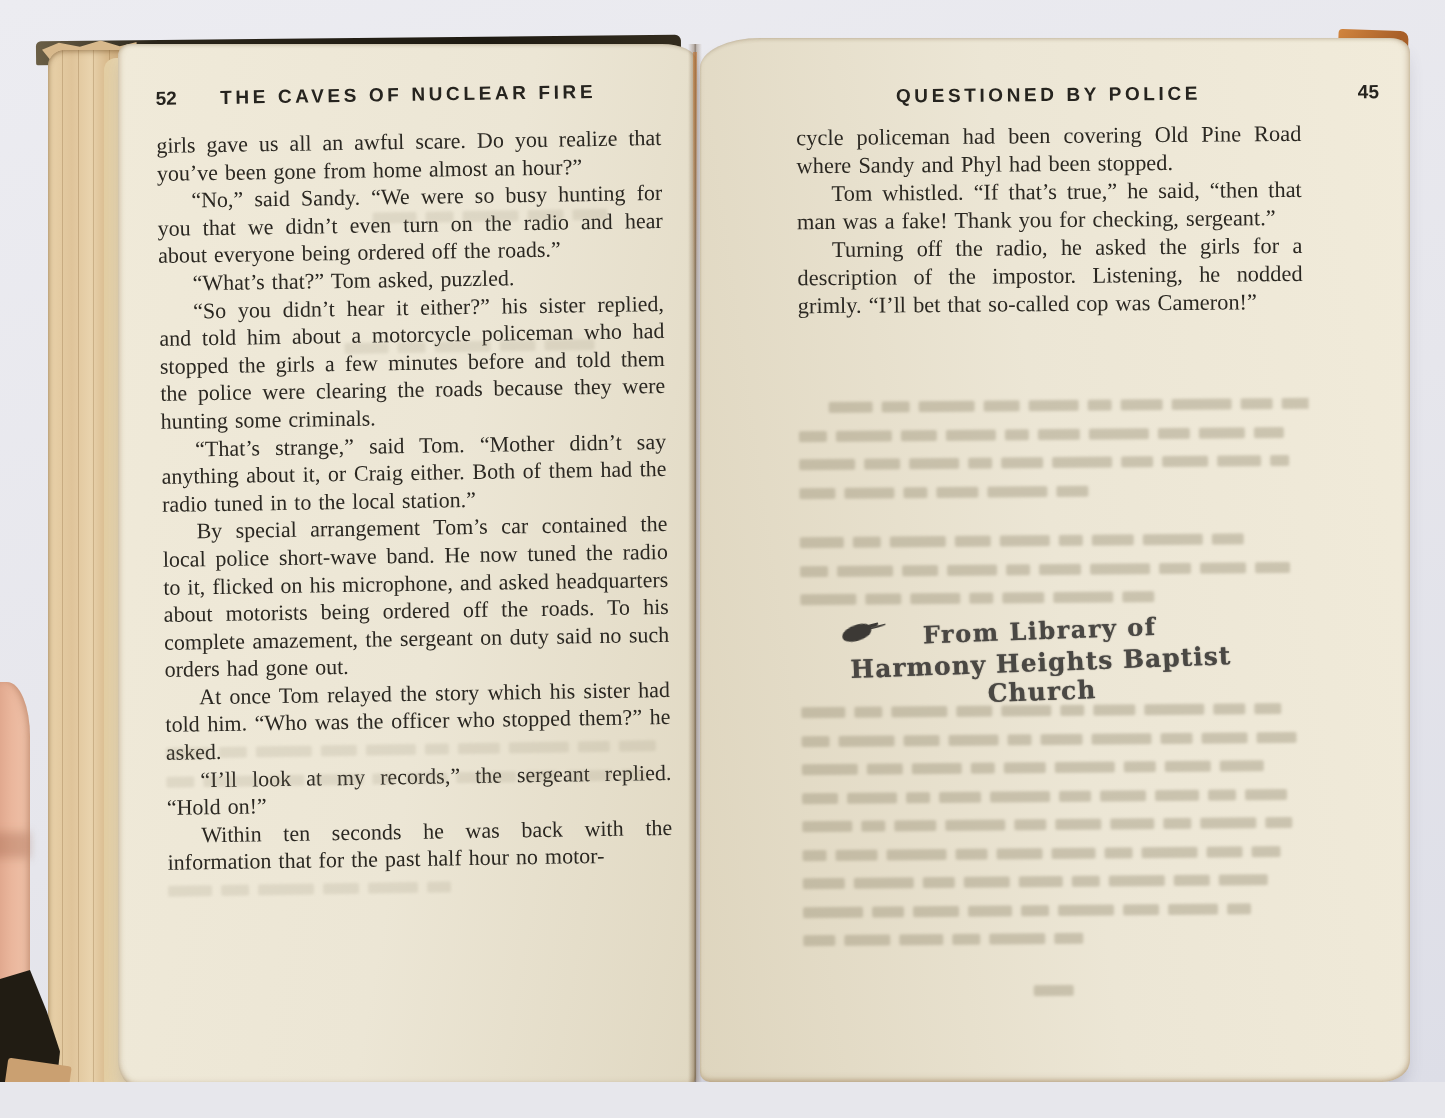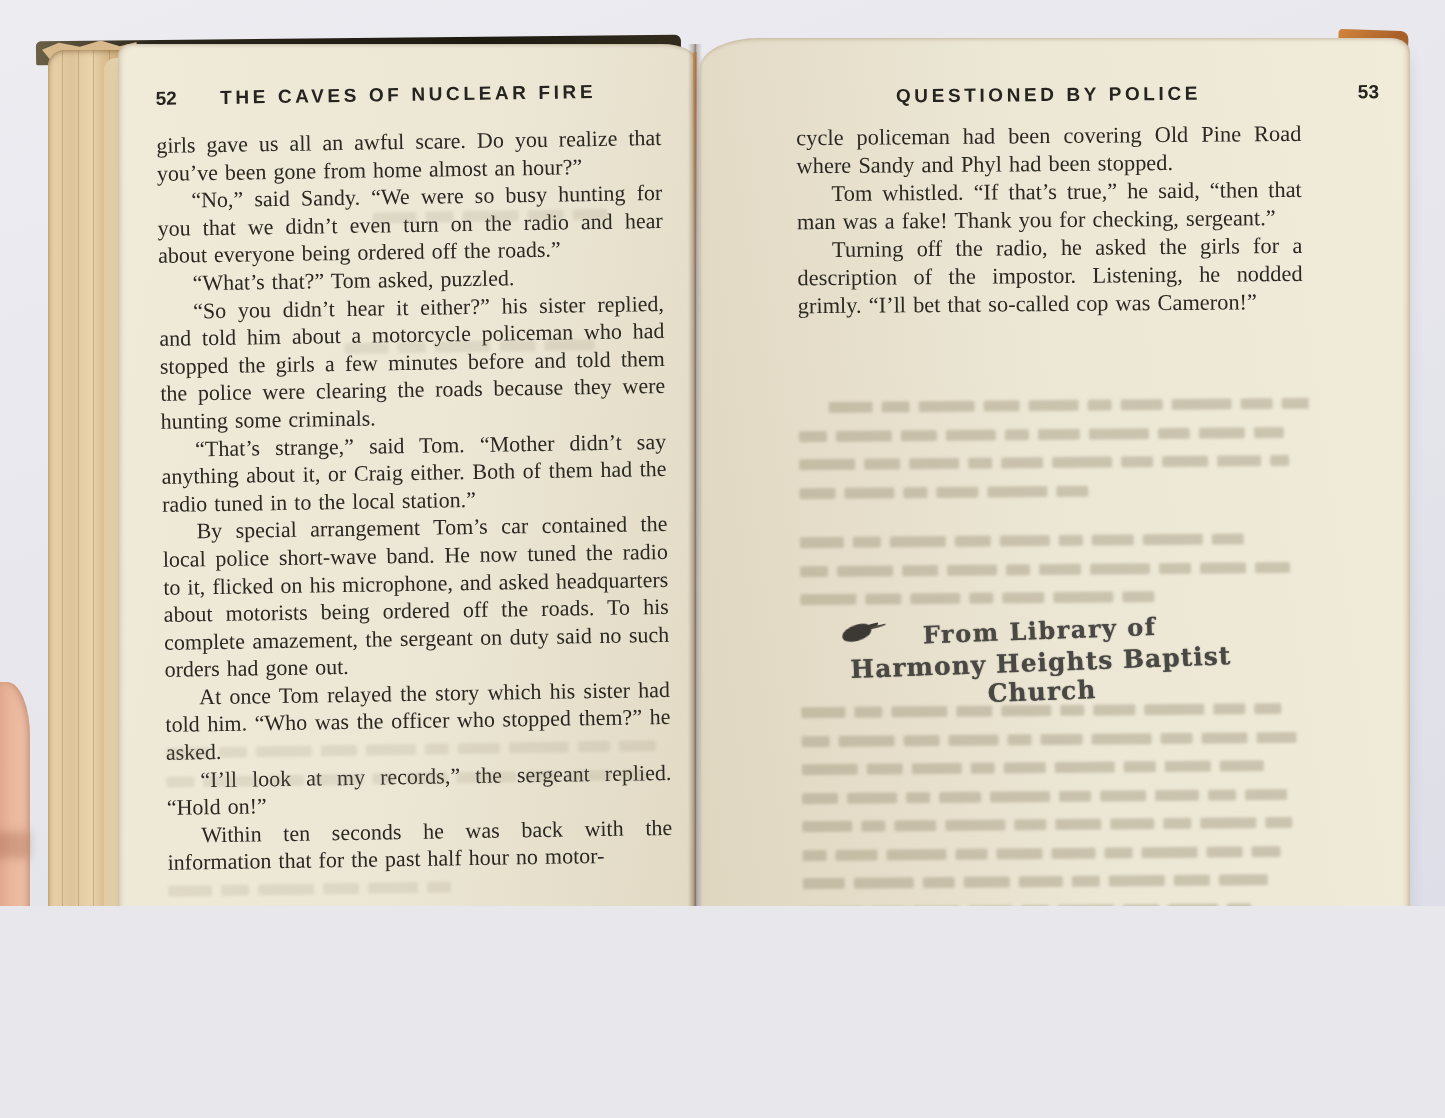--- a/index.html
+++ b/index.html
@@ -1,16 +1,16 @@
 <!DOCTYPE html>
 <html><head>
 <meta charset="utf-8">
 <style>
   html,body{margin:0;padding:0;background:#e7e7ec;}
-  .photo{position:relative;width:1445px;height:906px;overflow:hidden;
+  .photo{position:relative;width:1445px;height:1082px;overflow:hidden;
          background:linear-gradient(160deg,#ececf1 0%,#e6e6ec 55%,#dddee7 100%);
          font-family:"Liberation Serif","DejaVu Serif",serif;}
 
   
   .cover-top{position:absolute;left:36px;top:38px;width:645px;height:24px;z-index:2;
              background:linear-gradient(90deg,#6b5f46 0%,#2a251a 18%,#1e1a12 70%,#332c1e 100%);
              transform:rotate(-0.6deg);border-radius:5px 6px 2px 2px;}
   .cover-fray{position:absolute;left:42px;top:40px;width:95px;height:18px;z-index:2;
               background:#d8b98c;transform:rotate(-2deg);
               clip-path:polygon(0 45%,18% 10%,40% 35%,62% 5%,82% 40%,100% 20%,100% 100%,8% 100%);}
@@ -142,21 +142,21 @@
             <div class="ghost-line"><span style="width: 44px;"></span><span style="width: 28px;"></span><span style="width: 56px;"></span><span style="width: 36px;"></span><span style="width: 50px;"></span><span style="width: 24px;"></span></div>
           </div>
         </div>
     </div>
   </div>
 
   <div class="page page-right">
     <div class="page-inner">
       <div class="running-head">
         <span>QUESTIONED BY POLICE</span>
-        <span class="pagenum">53</span>
+        <span class="pagenum">45</span>
       </div>
       <div class="body-text" id="right-body">
           <p class="bt">cycle policeman had been covering Old Pine Road where Sandy and Phyl had been stopped.</p>
           <p class="bt ind">Tom whistled. “If that’s true,” he said, “then that man was a fake! Thank you for checking, sergeant.”</p>
           <p class="bt ind">Turning off the radio, he asked the girls for a description of the impostor. Listening, he nodded grimly. “I’ll bet that so-called cop was Cameron!”</p>
         </div>
       <div class="ghost-layer" id="right-ghosts">
           <div class="ghost-block" style="top: 362px; left: 100px; width: 510px; color: rgb(151, 142, 116); opacity: 0.4;">
             <div class="ghost-line" style="padding-left: 30px;"><span style="width: 44px;"></span><span style="width: 28px;"></span><span style="width: 56px;"></span><span style="width: 36px;"></span><span style="width: 50px;"></span><span style="width: 24px;"></span><span style="width: 42px;"></span><span style="width: 60px;"></span><span style="width: 32px;"></span><span style="width: 42px;"></span></div>
             <div class="ghost-line"><span style="width: 28px;"></span><span style="width: 56px;"></span><span style="width: 36px;"></span><span style="width: 50px;"></span><span style="width: 24px;"></span><span style="width: 42px;"></span><span style="width: 60px;"></span><span style="width: 32px;"></span><span style="width: 46px;"></span><span style="width: 30px;"></span></div>

